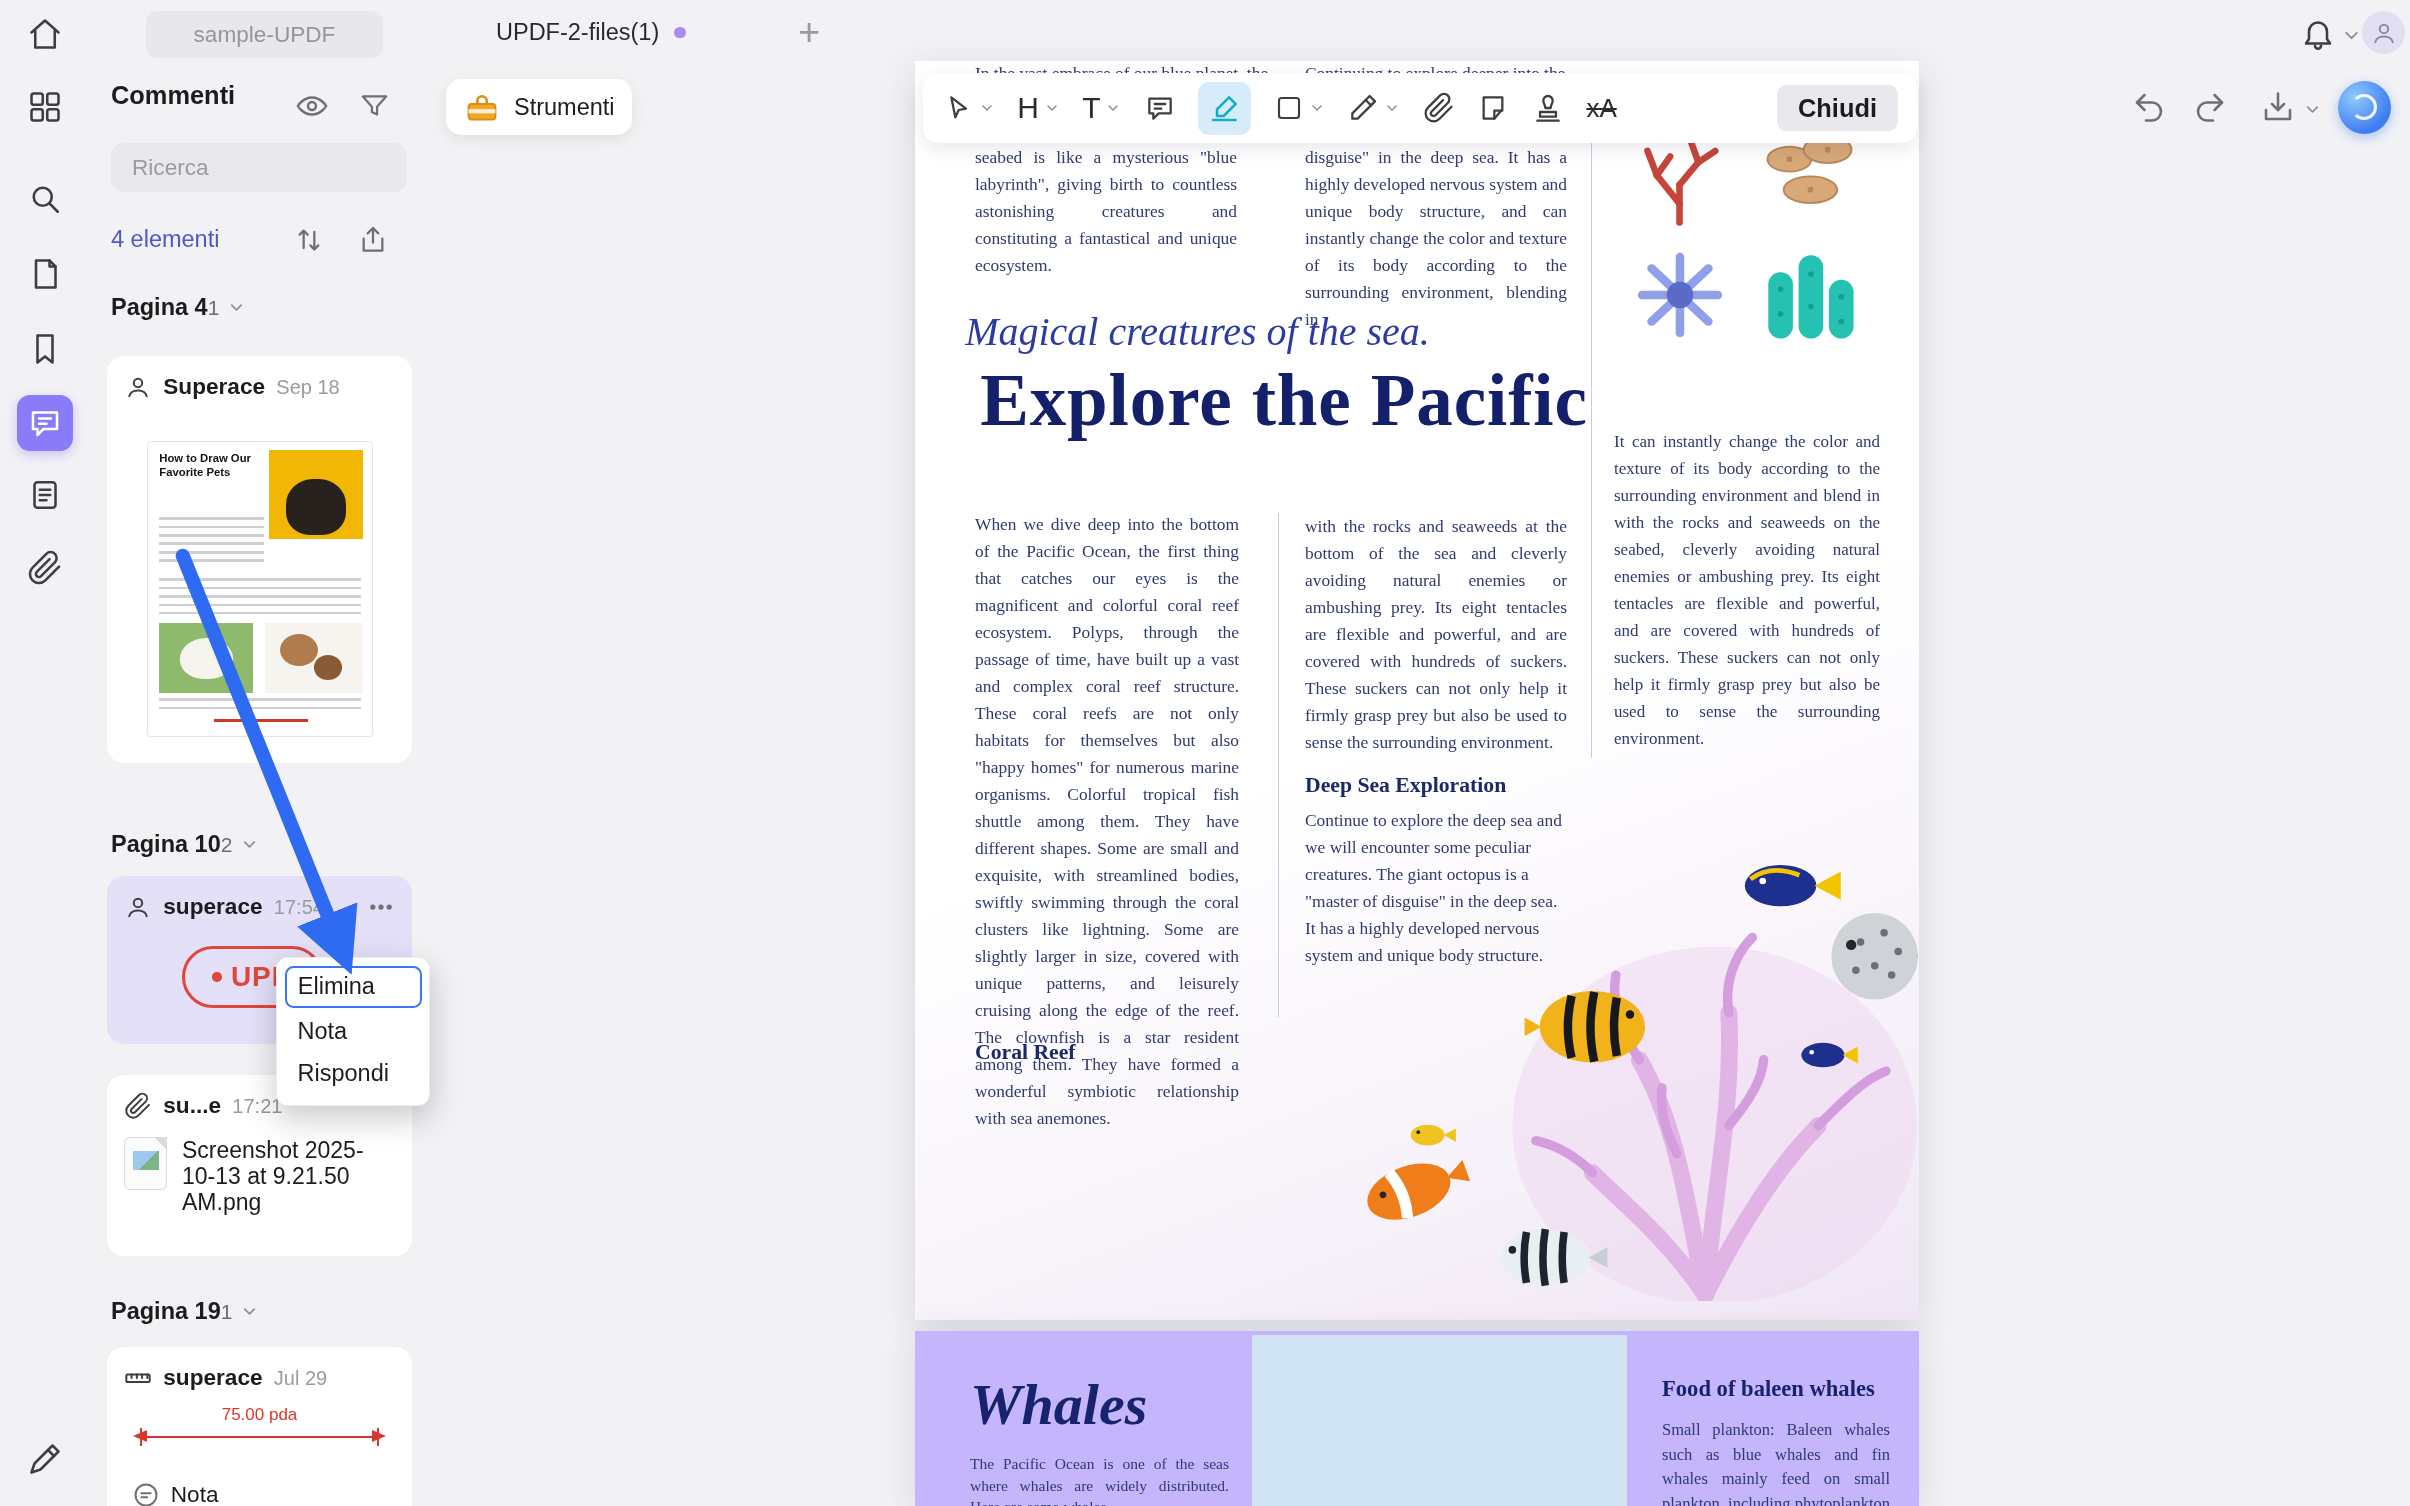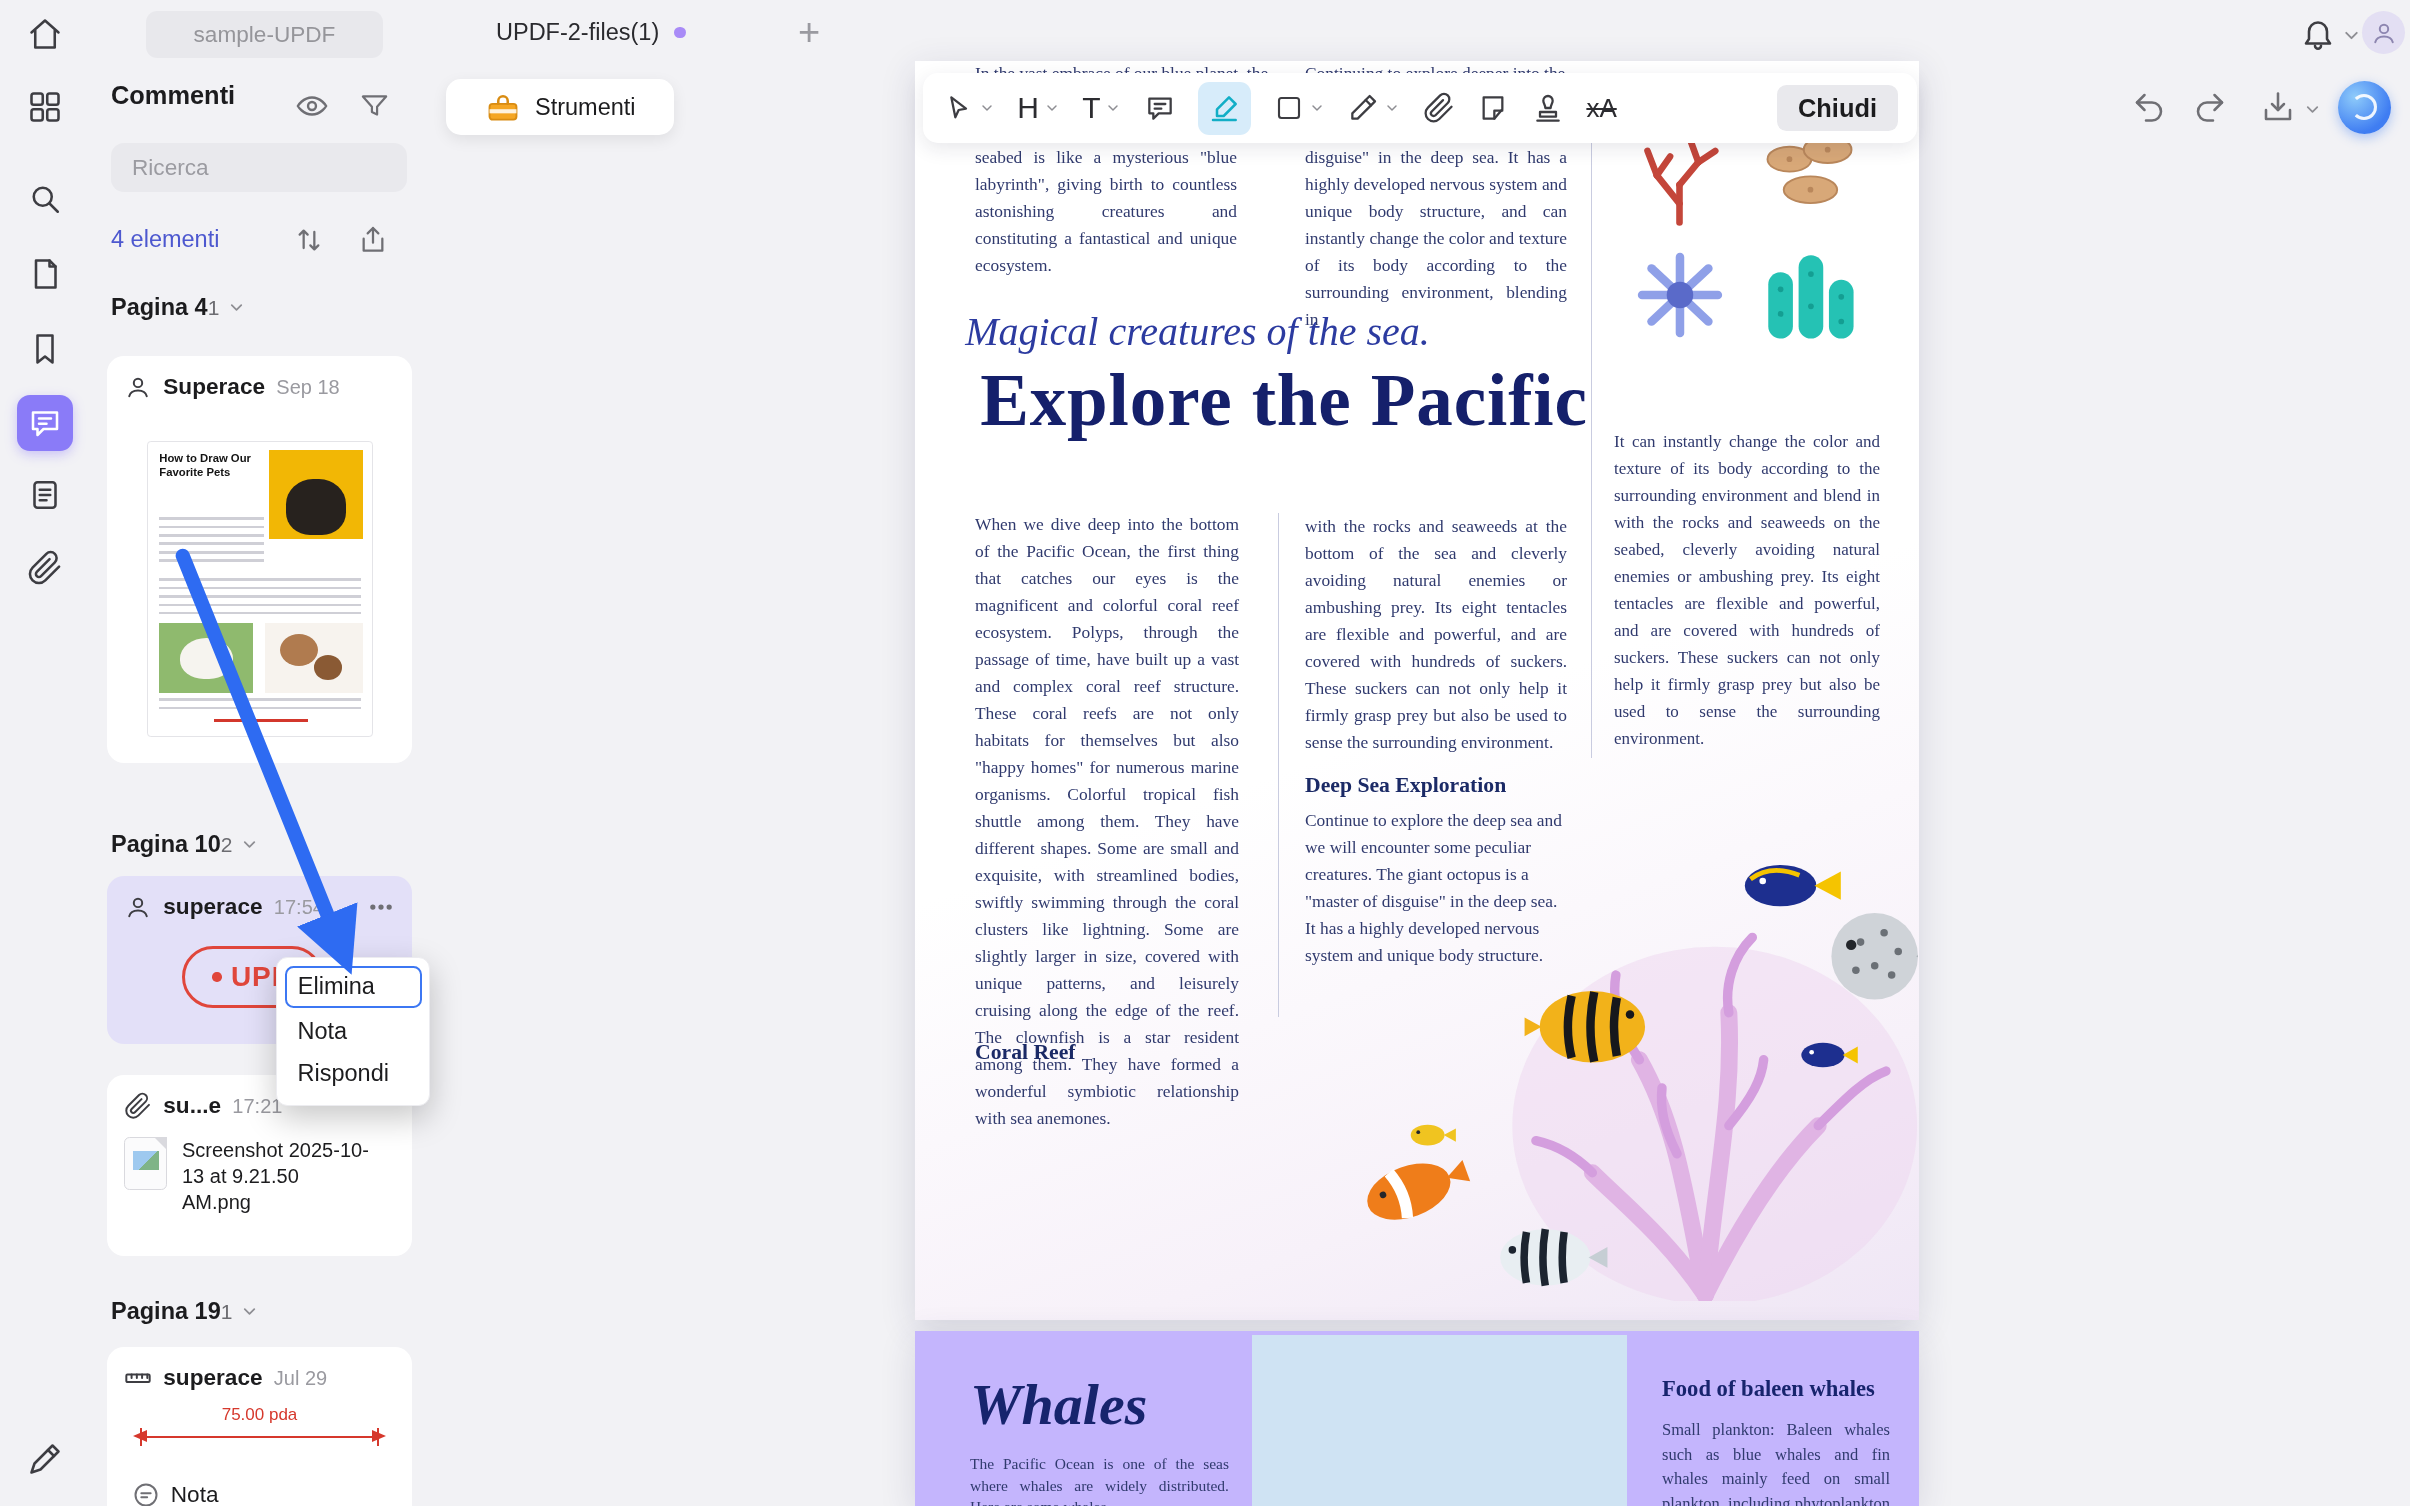--- a/index.html
+++ b/index.html
@@ -62,36 +62,36 @@
        display:flex;align-items:center;justify-content:center;gap:9.4px;color:#e0463b;font-weight:700;
        font-size:28px;letter-spacing:0.9px}
 .stamp .dot{width:9.4px;height:9.4px;border-radius:50%;background:#e0463b}
 .menu{position:absolute;left:186px;top:957px;width:154px;background:#fff;border-radius:11.3px;
       border:0.9px solid #ececf0;box-shadow:0 11.3px 32px rgba(0,0,0,.22);padding:7.5px 7.5px 13px;z-index:40}
 .mi-sel{border:2.8px solid #3c77f3;border-radius:8.5px;padding:5.6px 11.3px;font-size:23.5px;background:#fff}
 .mi{padding:4.7px 13px;font-size:23.5px;margin-top:5.6px}
 .mi:first-of-type{margin-top:15px}
 
 
-.att-name{font-size:20px;line-height:26px;color:#1c1c1e;width:188px}
+.att-name{font-size:23px;line-height:26px;color:#1c1c1e;width:188px}
 .png-ic{width:43px;height:53px;background:#fbfbfc;border:1.4px solid #d9d9de;border-radius:5.6px;position:relative}
 .png-fold{position:absolute;right:-0.9px;top:-0.9px;width:0;height:0;border-left:13px solid transparent;border-top:13px solid #d9d9de}
 .png-img{position:absolute;left:7.5px;top:13px;width:26px;height:19px;background:linear-gradient(135deg,#9ec9ef 55%,#7fb487 55%)}
 .meas{position:absolute;left:24.5px;top:58px;width:256px;height:55px}
 .meas .lbl{position:absolute;left:0;right:0;top:0;text-align:center;color:#d6382c;font-size:17px}
 .meas .line{position:absolute;left:9.4px;right:9.4px;top:31px;height:2.4px;background:#d6382c}
 .meas .tri{position:absolute;top:25.4px;width:0;height:0;border-top:6.6px solid transparent;border-bottom:6.6px solid transparent}
 .meas .tl{left:1.9px;border-right:14px solid #d6382c}
 .meas .tr{right:1.9px;border-left:14px solid #d6382c}
 .meas .tick{position:absolute;top:22.6px;width:1.9px;height:18px;background:#d6382c}
 .noterow{position:absolute;left:24.5px;top:134px;display:flex;align-items:center;gap:11.3px;font-size:22.6px}
 
 
 .pill{position:absolute;left:446px;top:79px;height:56px;background:#fff;border-radius:15px;display:flex;
-      align-items:center;gap:13px;padding:0 38px;box-shadow:0 4.7px 15px rgba(0,0,0,.08);
+      align-items:center;gap:13px;padding:0 17px;box-shadow:0 4.7px 15px rgba(0,0,0,.08);
       font-size:23.5px;font-weight:500;z-index:30}
 
 
 .tbar{position:absolute;left:923px;top:73px;width:994px;height:70px;background:#fff;border-radius:15px;
       box-shadow:0 5.6px 19px rgba(30,30,60,.10);display:flex;align-items:center;padding:0 19px;gap:22.6px;z-index:30}
 .tgrp{display:flex;align-items:center;gap:4.7px}
 .tletter{font-size:30px;font-weight:500;color:#2c2c30;font-family:"Liberation Sans",sans-serif}
 .tactive{width:53px;height:53px;border-radius:11.3px;background:#d7ecfa;display:flex;align-items:center;justify-content:center}
 .close-btn{margin-left:auto;background:#e9e9ed;border-radius:9.4px;padding:8.5px 21px;font-size:25.4px;font-weight:700}
 .strike{text-decoration:line-through;font-size:26px;color:#2c2c30}

